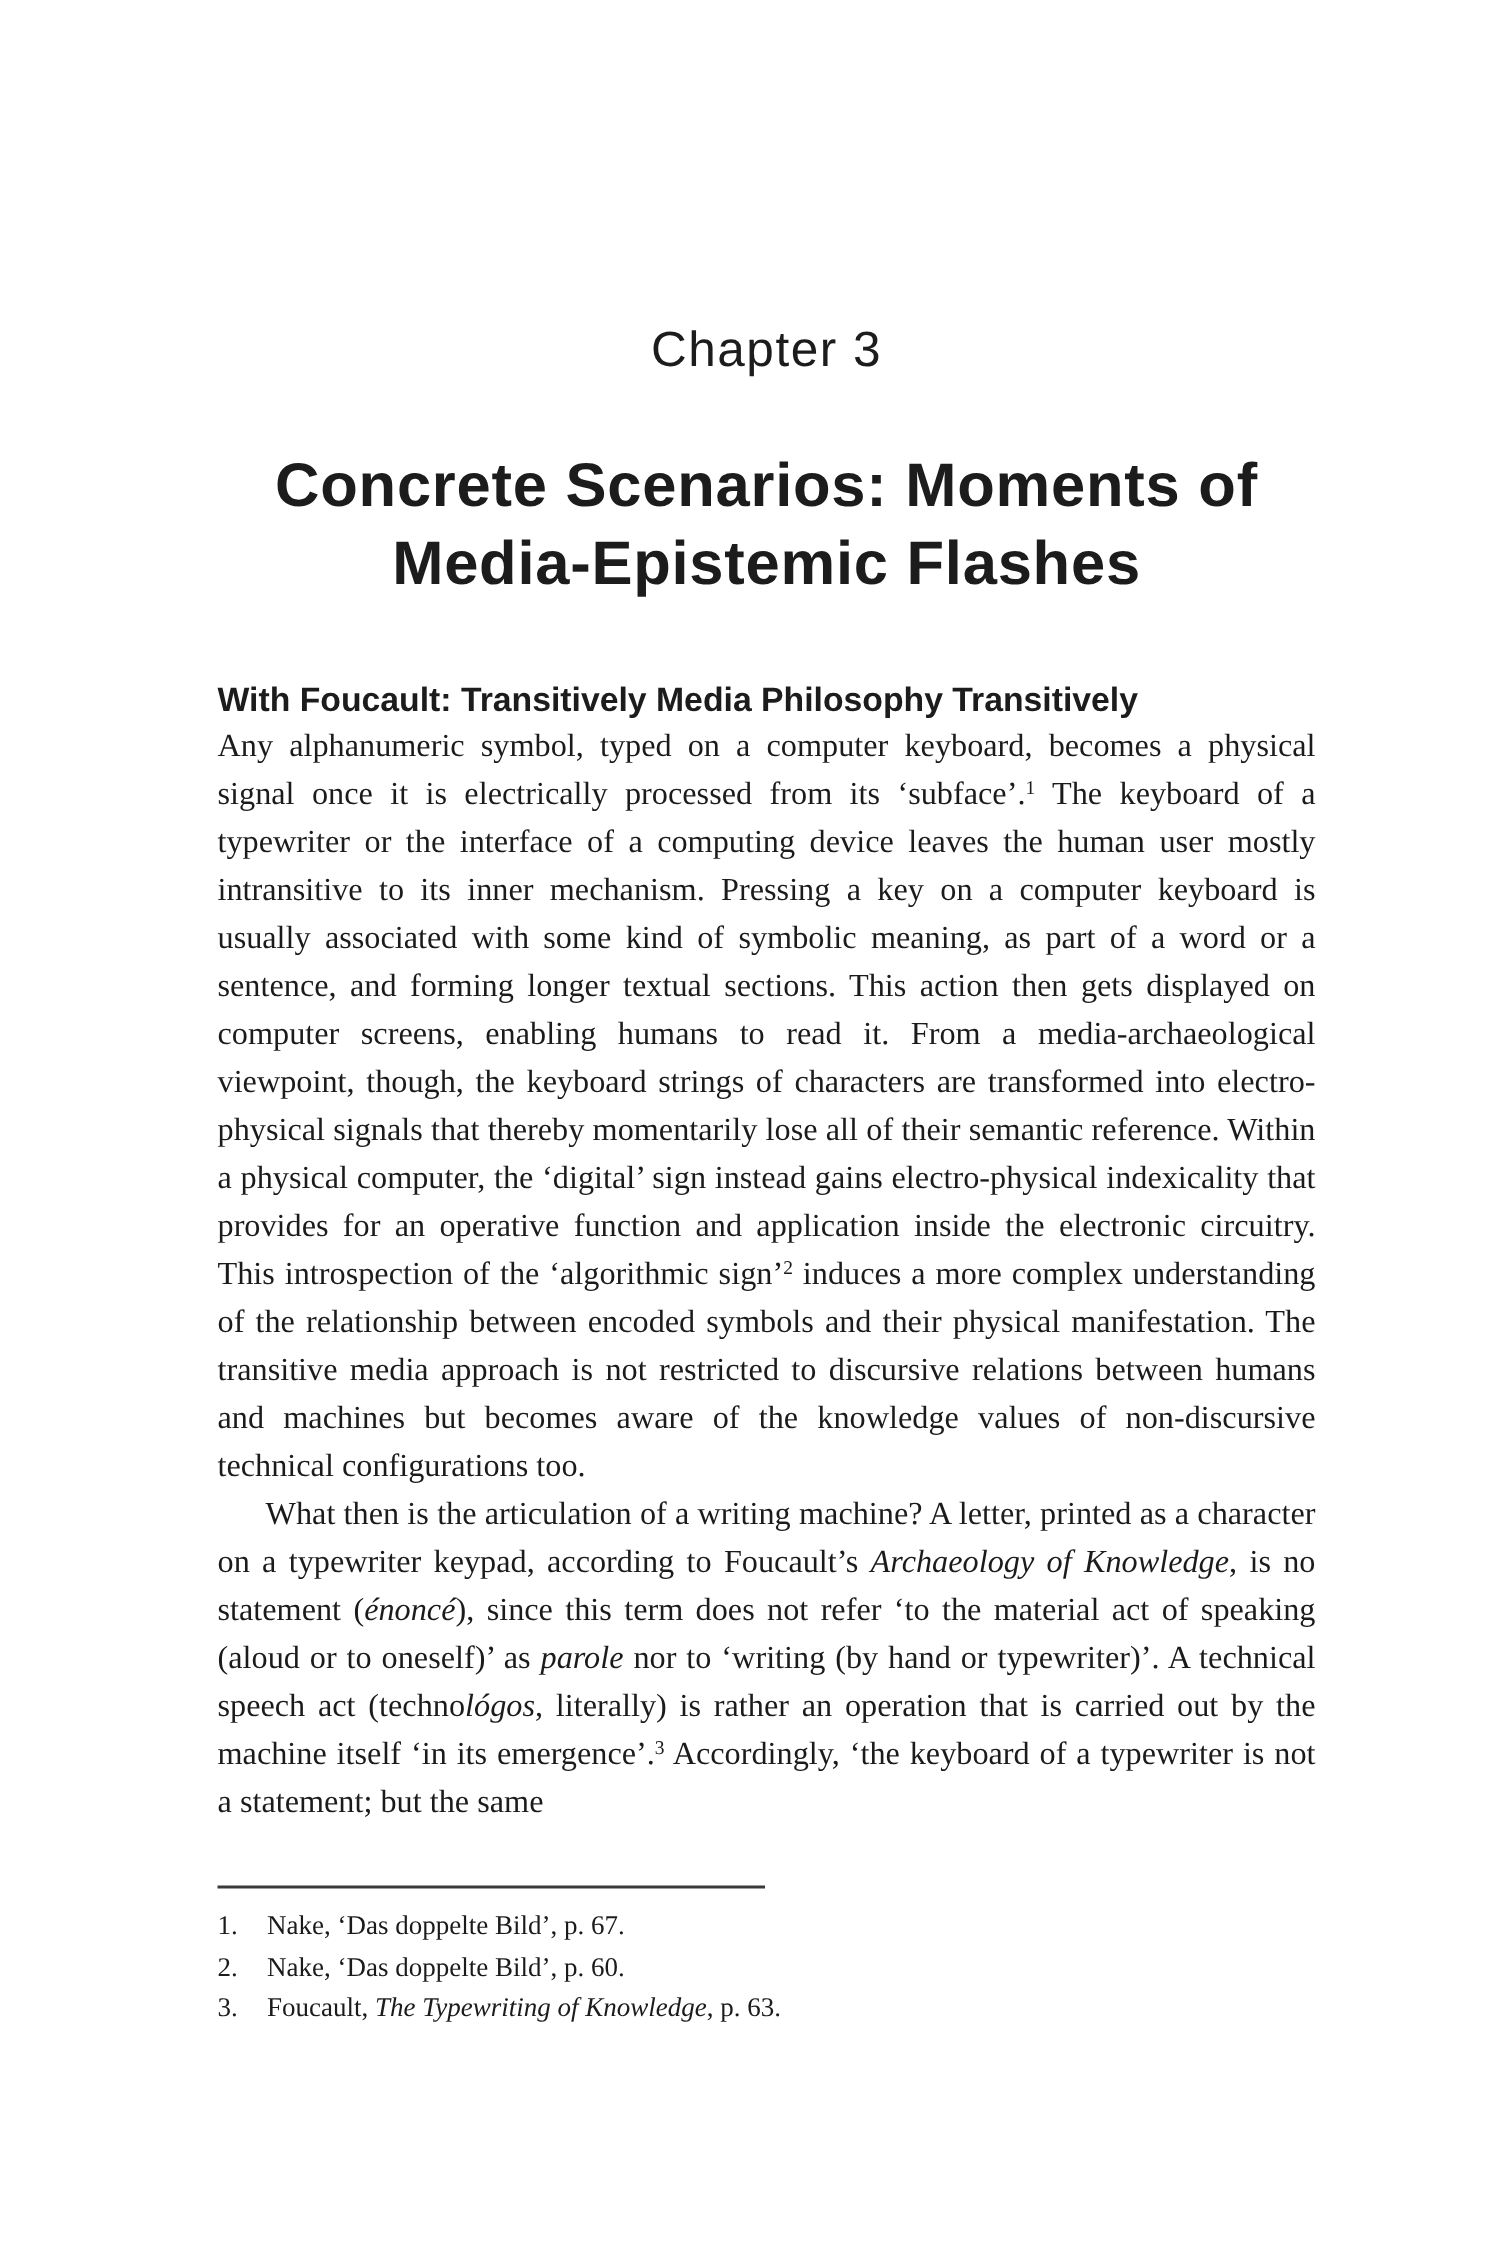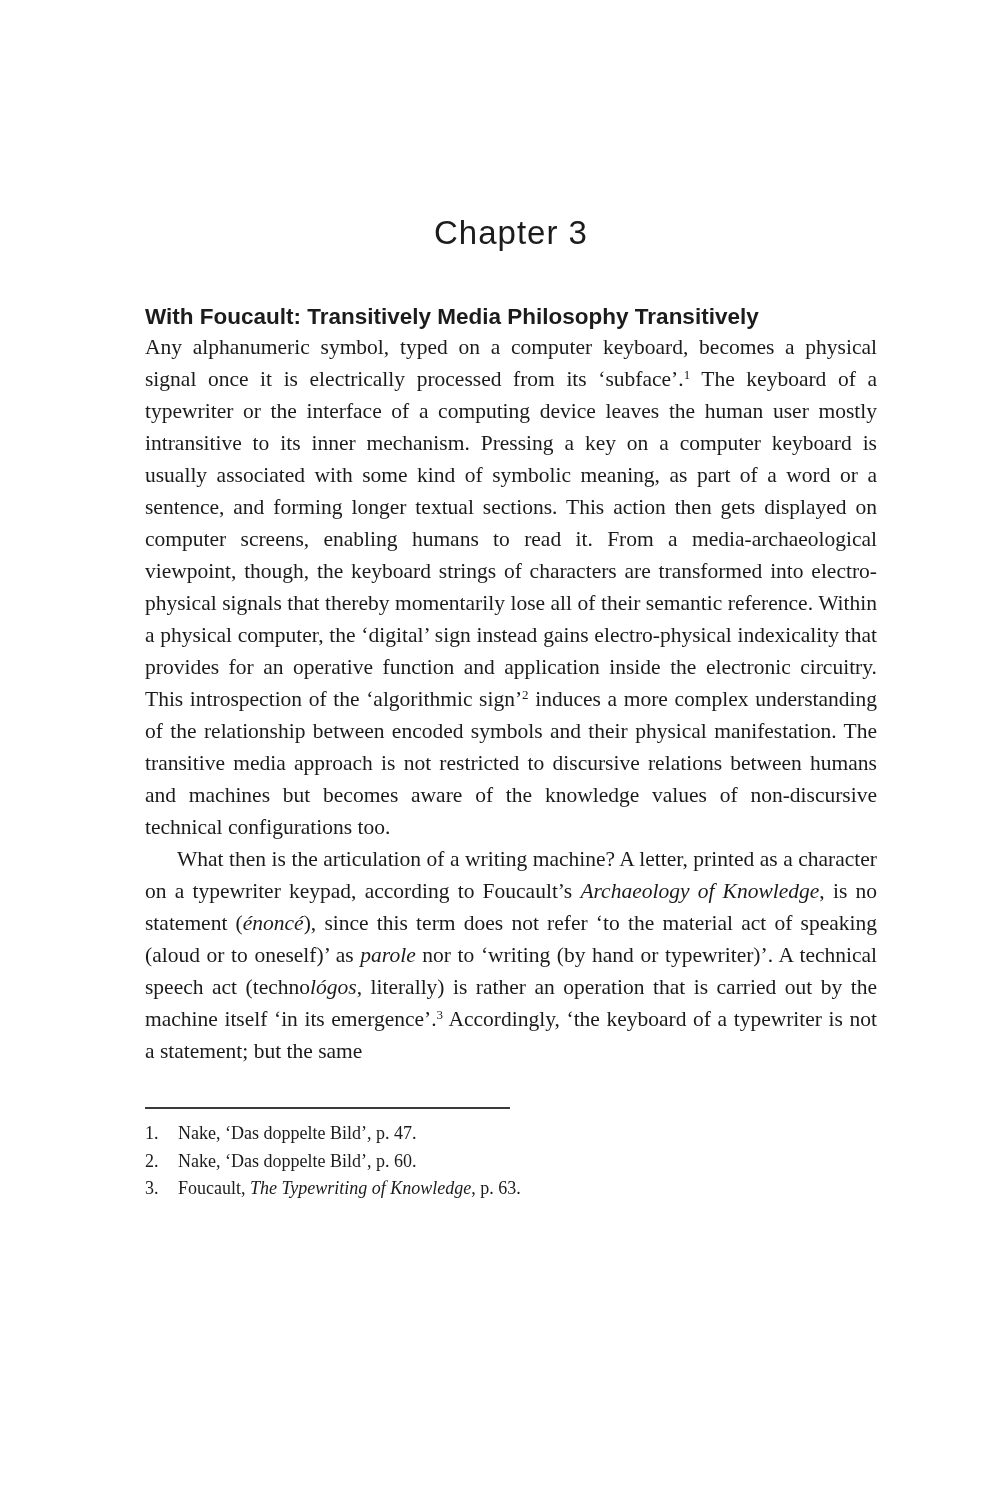--- a/index.html
+++ b/index.html
@@ -90,34 +90,38 @@
     flex: 1 1 auto;
   }
 </style>
 </head>
 <body>
 
 <div class="page" style="--bg: #ffffff; --heading: #1c1c1c; --body: #1b1b1b; --rule: #3a3a3a;">
 
   <div class="chapter-label">Chapter 3</div>
 
+  <h1 class="chapter-title">
+      <div>Concrete Scenarios: Moments of</div>
+      <div>Media-Epistemic Flashes</div>
+    </h1>
 
   <h2 class="section-heading">With Foucault: Transitively Media Philosophy Transitively</h2>
 
   <div class="body-text">
       <p class="body-para"><span>Any alphanumeric symbol, typed on a computer keyboard, becomes a physical signal once it is electrically processed from its ‘subface’.</span><sup>1</sup><span> The keyboard of a typewriter or the interface of a computing device leaves the human user mostly intransitive to its inner mechanism. Pressing a key on a computer keyboard is usually associated with some kind of symbolic meaning, as part of a word or a sentence, and forming longer textual sections. This action then gets displayed on computer screens, enabling humans to read it. From a media-archaeological viewpoint, though, the keyboard strings of characters are transformed into electro-physical signals that thereby momentarily lose all of their semantic reference. Within a physical computer, the ‘digital’ sign instead gains electro-physical indexicality that provides for an operative function and application inside the electronic circuitry. This introspection of the ‘algorithmic sign’</span><sup>2</sup><span> induces a more complex understanding of the relationship between encoded symbols and their physical manifestation. The transitive media approach is not restricted to discursive relations between humans and machines but becomes aware of the knowledge values of non-discursive technical configurations too.</span></p>
       <p class="body-para indent"><span>What then is the articulation of a writing machine? A letter, printed as a character on a typewriter keypad, according to Foucault’s </span><i>Archaeology of Knowledge</i><span>, is no statement (</span><i>énoncé</i><span>), since this term does not refer ‘to the material act of speaking (aloud or to oneself)’ as </span><i>parole</i><span> nor to ‘writing (by hand or typewriter)’. A technical speech act (techno</span><i>lógos</i><span>, literally) is rather an operation that is carried out by the machine itself ‘in its emergence’.</span><sup>3</sup><span> Accordingly, ‘the keyboard of a typewriter is not a statement; but the same</span></p>
     </div>
 
   <div class="footnote-rule"></div>
 
   <ol class="footnotes">
       <li class="footnote-item">
         <span class="fn-number">1.</span>
-        <span class="fn-text"><span>Nake, ‘Das doppelte Bild’, p. 47.</span></span>
+        <span class="fn-text"><span>Nake, ‘Das doppelte Bild’, p. 67.</span></span>
       </li>
       <li class="footnote-item">
         <span class="fn-number">2.</span>
         <span class="fn-text"><span>Nake, ‘Das doppelte Bild’, p. 60.</span></span>
       </li>
       <li class="footnote-item">
         <span class="fn-number">3.</span>
         <span class="fn-text"><span>Foucault, </span><i>The Typewriting of Knowledge</i><span>, p. 63.</span></span>
       </li>
     </ol>

